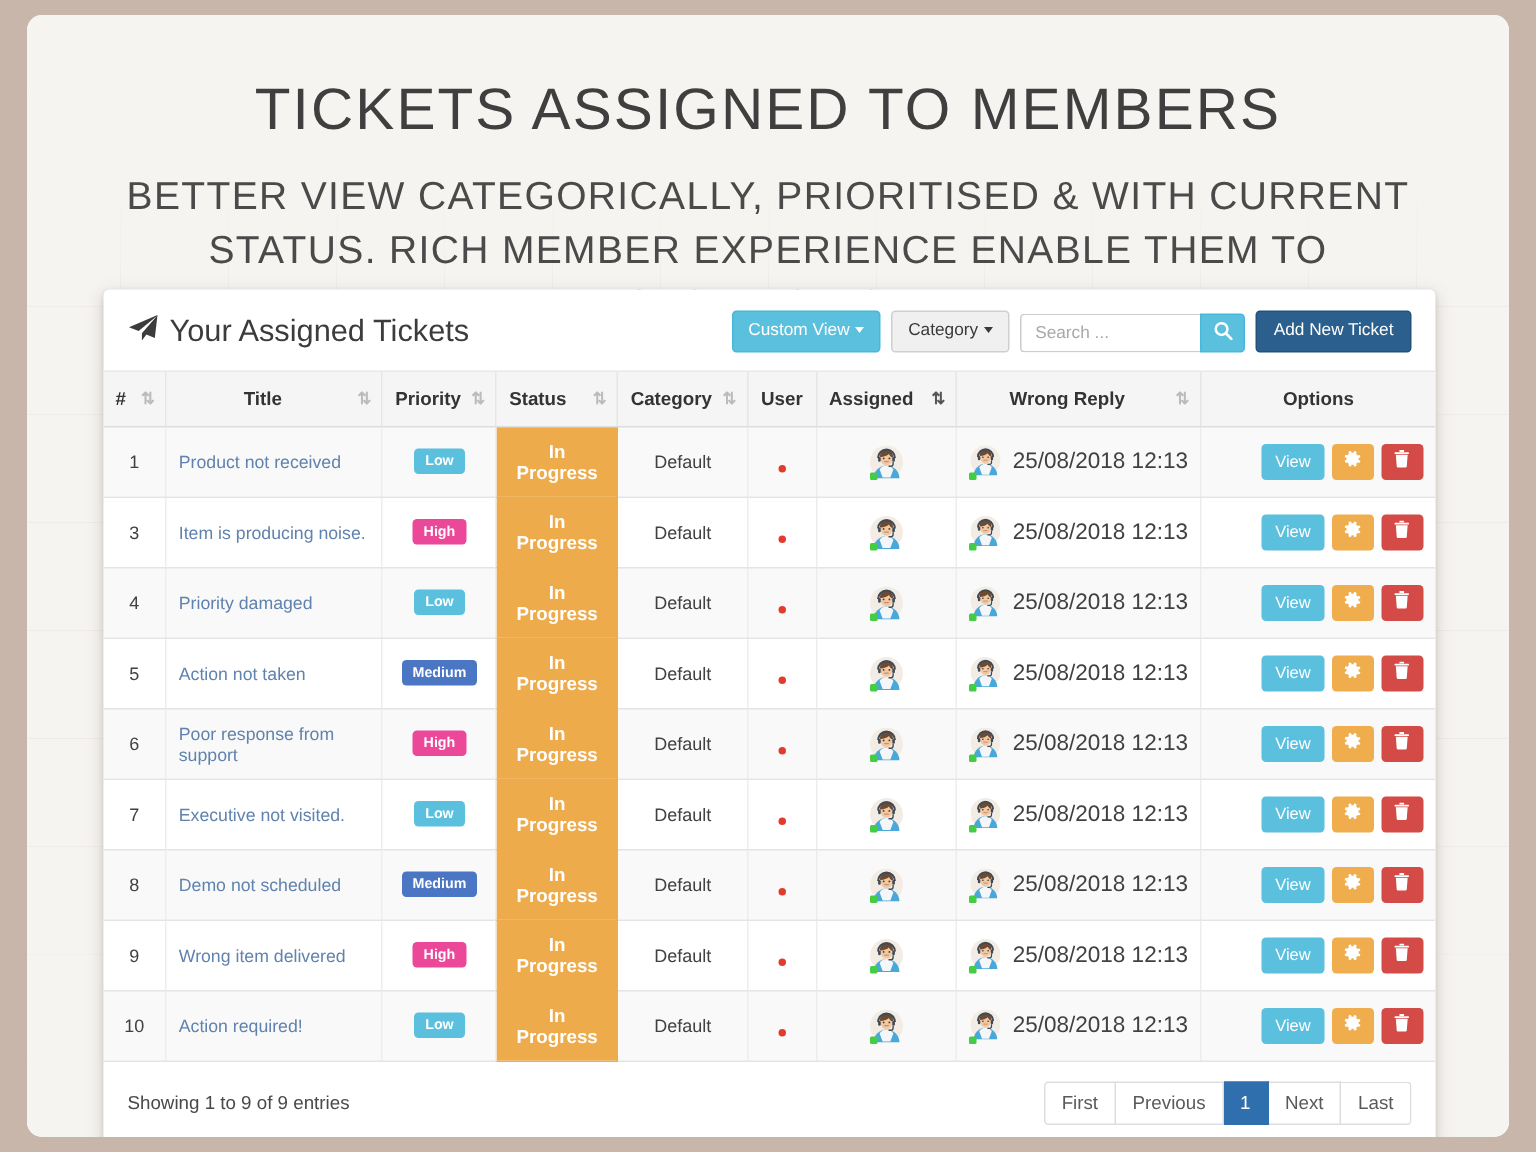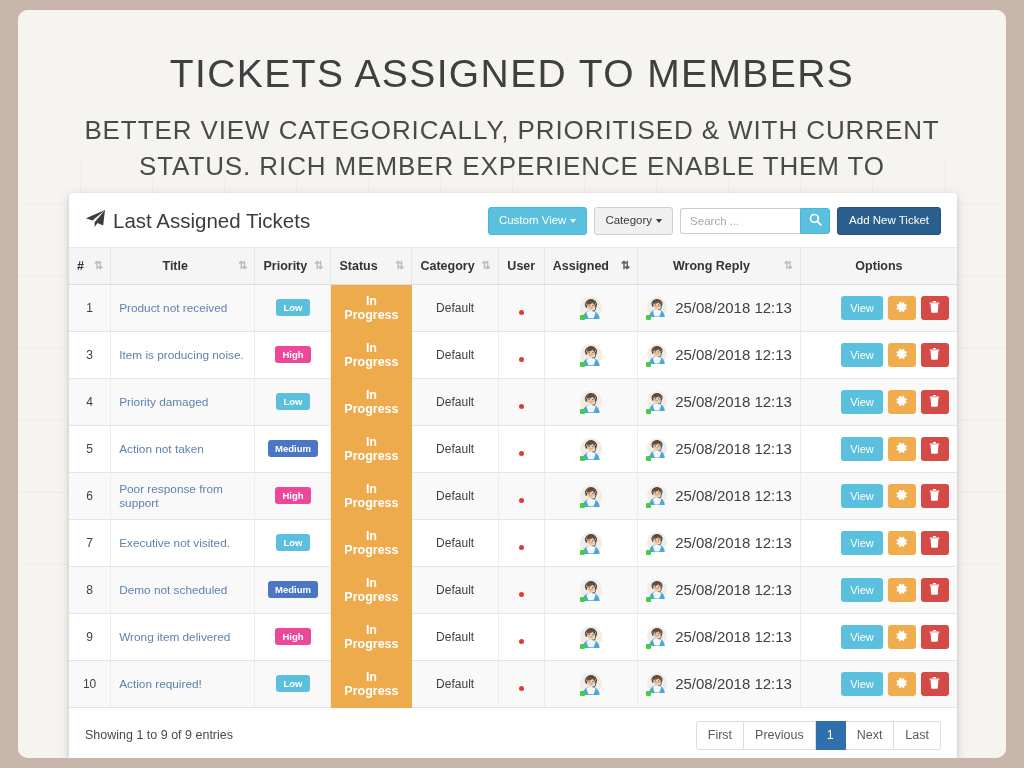--- a/index.html
+++ b/index.html
@@ -104,21 +104,21 @@
     gap: 7px;
   }
   #plane-icon { display: block; }
   #card-title {
     font-size: 20.5px;
     color: #3c3c3c;
     font-weight: 400;
     white-space: nowrap;
   }
 
-  #toolbar { display: flex; align-items: center; gap: 7px; }
+  #toolbar { display: flex; align-items: flex-end; gap: 7px; }
 
   .btn {
     font-family: "Liberation Sans", sans-serif;
     border: 1px solid transparent;
     border-radius: 3px;
     font-size: 11.5px;
     line-height: 1;
     padding: 7px 10px;
     cursor: pointer;
     white-space: nowrap;
@@ -383,21 +383,21 @@
 
   <div id="ticket-card">
 
     <div id="card-header">
       <div id="card-title-wrap">
         <span id="plane-icon">
           <svg width="21" height="19" viewBox="0 0 21 19">
             <path d="M20 1 L1 9.2 L7.4 11.6 L19.6 1.6 L9.6 13.2 L9.6 18 L12.6 14 L18.2 16.4 Z" fill="#3c3c3c"></path>
           </svg>
         </span>
-        <span id="card-title">Last Assigned Tickets</span>
+        <span id="card-title">Your Assigned Tickets</span>
       </div>
 
       <div id="toolbar">
         <button class="btn" id="custom-view-btn"><span>Custom View</span><span class="caret"></span></button>
         <button class="btn" id="category-btn"><span>Category</span><span class="caret"></span></button>
         <div id="search-group">
           <input id="search-input" type="text" placeholder="Search ..." style="">
           <button id="search-btn">
             <span>
               <svg width="13" height="13" viewBox="0 0 14 14">

